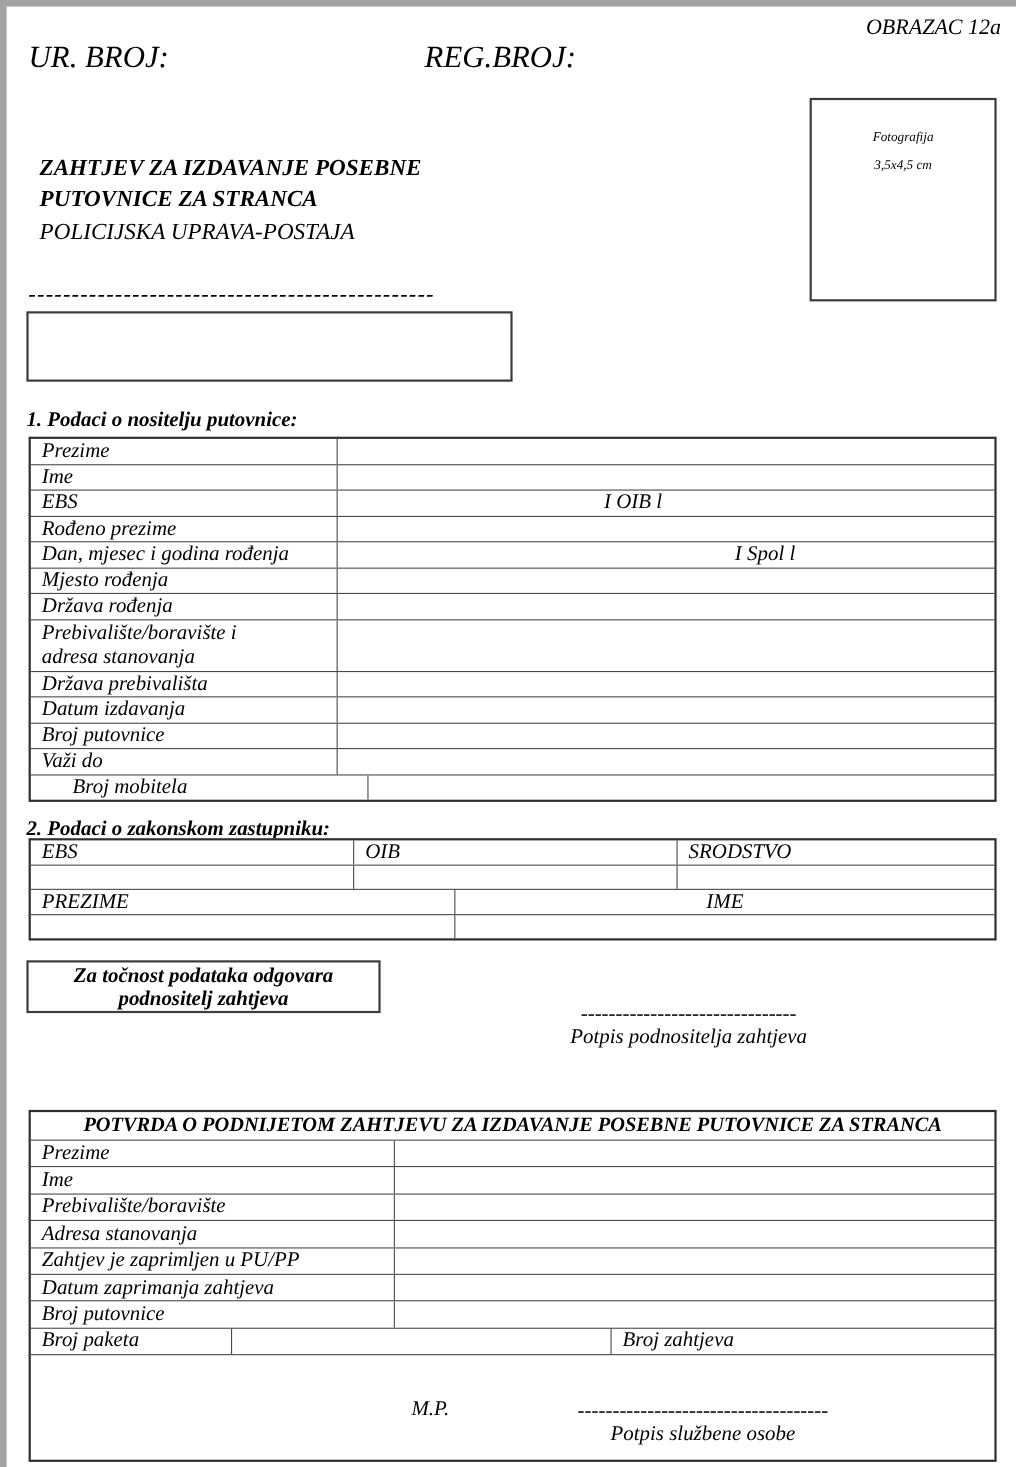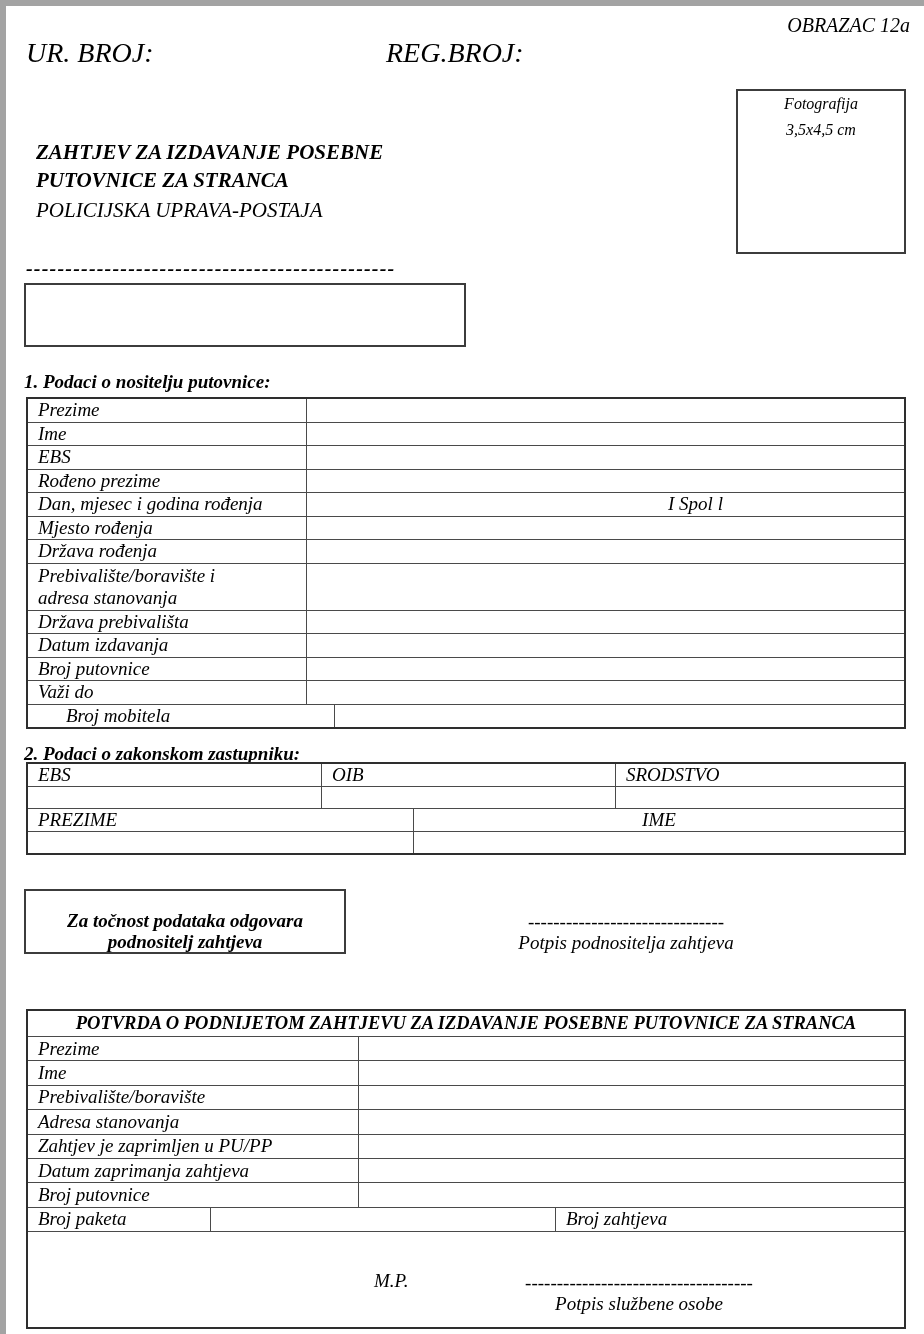--- a/index.html
+++ b/index.html
@@ -19,21 +19,21 @@
 
   #form-code{top:8px;right:18px;font-size:20px;}
   #ur-broj{top:36px;left:20px;}
   #reg-broj{top:36px;left:380px;}
   #main-title{top:84px;left:30px;font-size:21px;line-height:28px;font-weight:bold;margin-top:48px;}
   #police-line{top:193px;left:30px;font-size:21px;}
 
   #photo-box{
     top:83px;left:730px;width:166px;height:161px;
     border:2px solid #3c3c3c;text-align:center;
-    font-size:16px;line-height:26px;padding-top:0;
+    font-size:12px;line-height:26px;padding-top:20px;
   }
 
   #separator-dashes{
     top:251px;left:20px;font-size:20px;font-weight:bold;
     letter-spacing:1.2px;white-space:nowrap;
   }
   #empty-box{top:277px;left:18px;width:438px;height:60px;border:2px solid #3c3c3c;}
 
   .section-heading{font-size:19px;font-weight:bold;white-space:nowrap;}
   #s1-heading{top:365px;left:18px;}
@@ -59,21 +59,21 @@
   .t2-cell{font-size:19px;display:flex;align-items:center;padding-left:10px;}
   .t2-c1{width:283px;border-right:1px solid #4a4a4a;}
   .t2-c2{width:283px;border-right:1px solid #4a4a4a;}
   .t2-c3{flex:1;}
   .t2-p1{width:375px;border-right:1px solid #4a4a4a;}
   .t2-p2{flex:1;justify-content:center;padding-left:0;}
 
   #decl-box{
     top:867px;left:18px;width:318px;height:42px;
     border:2px solid #3c3c3c;text-align:center;
-    font-weight:bold;font-size:19px;line-height:21px;padding-top:19px;margin-top:16px;
+    font-weight:bold;font-size:19px;line-height:21px;padding-top:2px;
   }
   #sig-applicant{top:907px;left:500px;width:240px;text-align:center;}
   .sig-dashes{font-size:19px;line-height:18px;white-space:nowrap;}
   .sig-label{font-size:19px;line-height:24px;white-space:nowrap;}
 
   #conf-table{top:1003px;left:20px;width:876px;}
   .conf-header{
     height:25px;border-bottom:1px solid #4a4a4a;
     display:flex;align-items:center;justify-content:center;
     font-weight:bold;font-size:18.5px;white-space:nowrap;overflow:hidden;
@@ -121,20 +121,21 @@
     <div class="t1-row">
       <div class="t1-label">Prezime</div>
       <div class="t1-value"></div>
     </div>
     <div class="t1-row">
       <div class="t1-label">Ime</div>
       <div class="t1-value"></div>
     </div>
     <div class="t1-row">
       <div class="t1-label">EBS</div>
+      <div class="t1-value center-oib">I OIB l</div>
     </div>
     <div class="t1-row">
       <div class="t1-label">Rođeno prezime</div>
       <div class="t1-value"></div>
     </div>
     <div class="t1-row">
       <div class="t1-label">Dan, mjesec i godina rođenja</div>
       <div class="t1-value center-spol">I Spol l</div>
     </div>
     <div class="t1-row">

